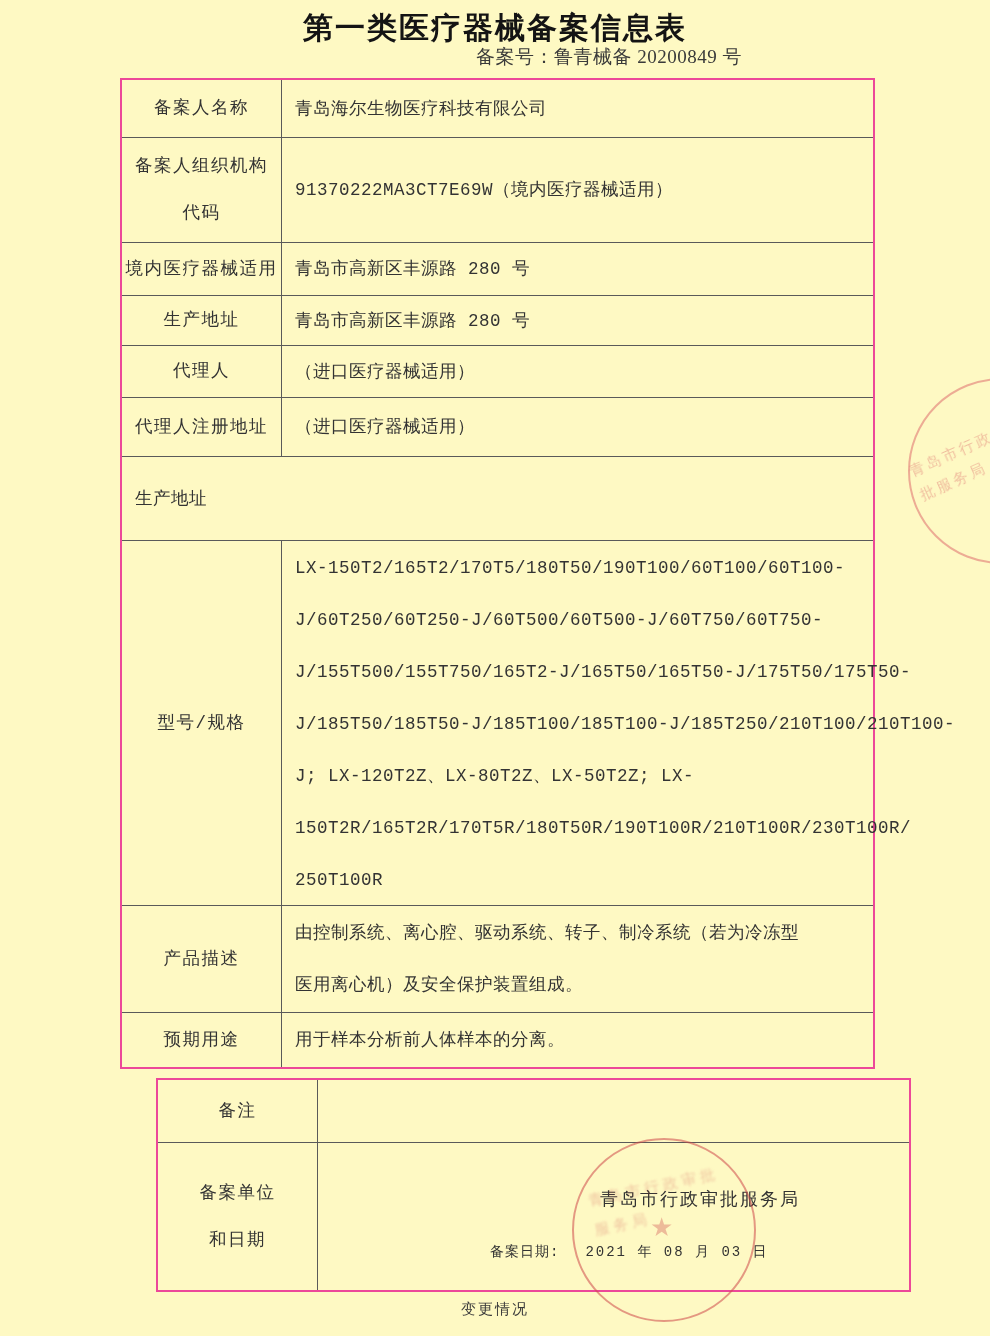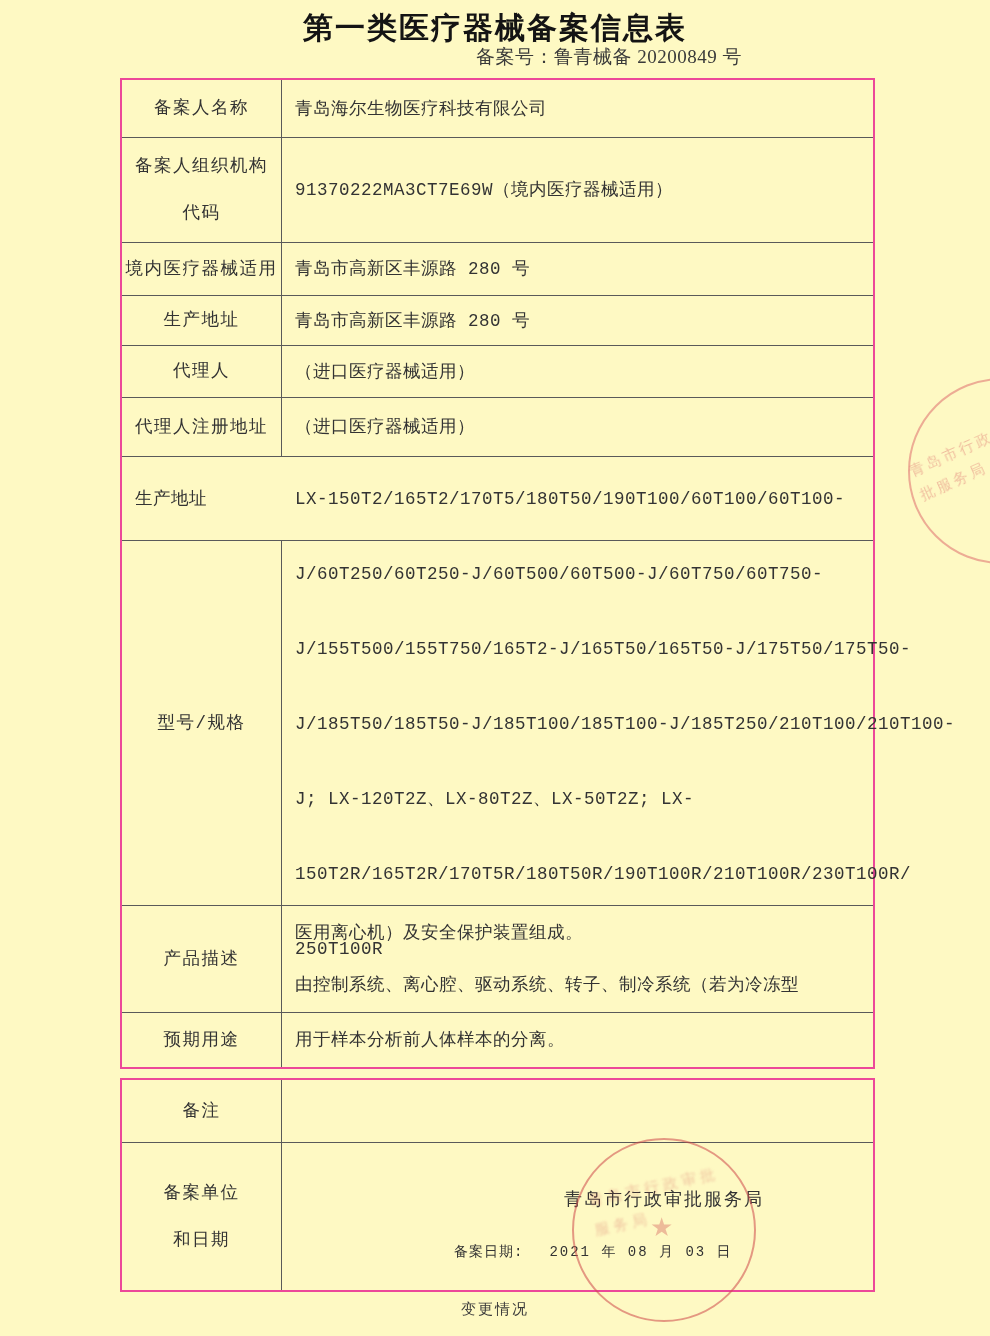--- a/index.html
+++ b/index.html
@@ -26,21 +26,21 @@
     margin-left:8px;
   }
   .tbl {
     position:absolute; left:120px; width:755px;
     border:2px solid #ec4899;
     box-sizing:border-box;
     background:transparent;
     font-family:Liberation Mono, monospace;
   }
   #tbl-main { top:78px; }
-  #tbl-footer { top:1078px; }
+  #tbl-footer { top:1078px;margin-left:36px; }
   .row { display:flex; box-sizing:border-box; border-top:1.5px solid #5a5a5a; }
   .row:first-child { border-top:none; }
   .cell { box-sizing:border-box; font-size:17.5px; }
   .cell.label {
     flex:0 0 160px; width:160px;
     border-right:1.5px solid #5a5a5a;
     display:flex; flex-direction:column;
     align-items:center; justify-content:center;
     text-align:center; letter-spacing:1.5px;
     color:#333;
@@ -48,21 +48,21 @@
   .cell.label .lbl-line { line-height:1.3; }
   .cell.label.two-line { gap:24px;align-items:center; }
   .cell.value {
     flex:1 1 auto;
     display:flex; flex-direction:column; justify-content:center;
     padding-left:13px; padding-right:17px;
     letter-spacing:0.5px; color:#333;
   }
   .cell.value .val-line { line-height:52px; }
   .models .val-line { line-height:52.2px; white-space:nowrap; }
-  .models { justify-content:flex-start; padding-top:1px;gap:23px; }
+  .models { justify-content:flex-start; padding-top:1px; }
   .desc .val-line { line-height:54px; }
   .footer-unit-cell { position:relative; }
   .authority-line {
     position:absolute; left:282px; top:44px;
     font-size:18px; letter-spacing:2px; color:#333; white-space:nowrap;
   }
   .date-line {
     position:absolute; left:172px; top:100px;
     font-size:14px; letter-spacing:1px; color:#333; white-space:nowrap;
   }
@@ -190,22 +190,22 @@
         <span class="val-line">150T2R/165T2R/170T5R/180T50R/190T100R/210T100R/230T100R/</span>
         <span class="val-line">250T100R</span>
       </div>
     </div>
 
     <div class="row" style="height:107px">
       <div class="cell label">
         <span class="lbl-line">产品描述</span>
       </div>
       <div class="cell value desc">
+        <span class="val-line">由控制系统、离心腔、驱动系统、转子、制冷系统（若为冷冻型</span>
         <span class="val-line">医用离心机）及安全保护装置组成。</span>
-        <span class="val-line">由控制系统、离心腔、驱动系统、转子、制冷系统（若为冷冻型</span>
       </div>
     </div>
 
     <div class="row" style="height:55px">
       <div class="cell label">
         <span class="lbl-line">预期用途</span>
       </div>
       <div class="cell value">
         <span class="val-line">用于样本分析前人体样本的分离。</span>
       </div>

